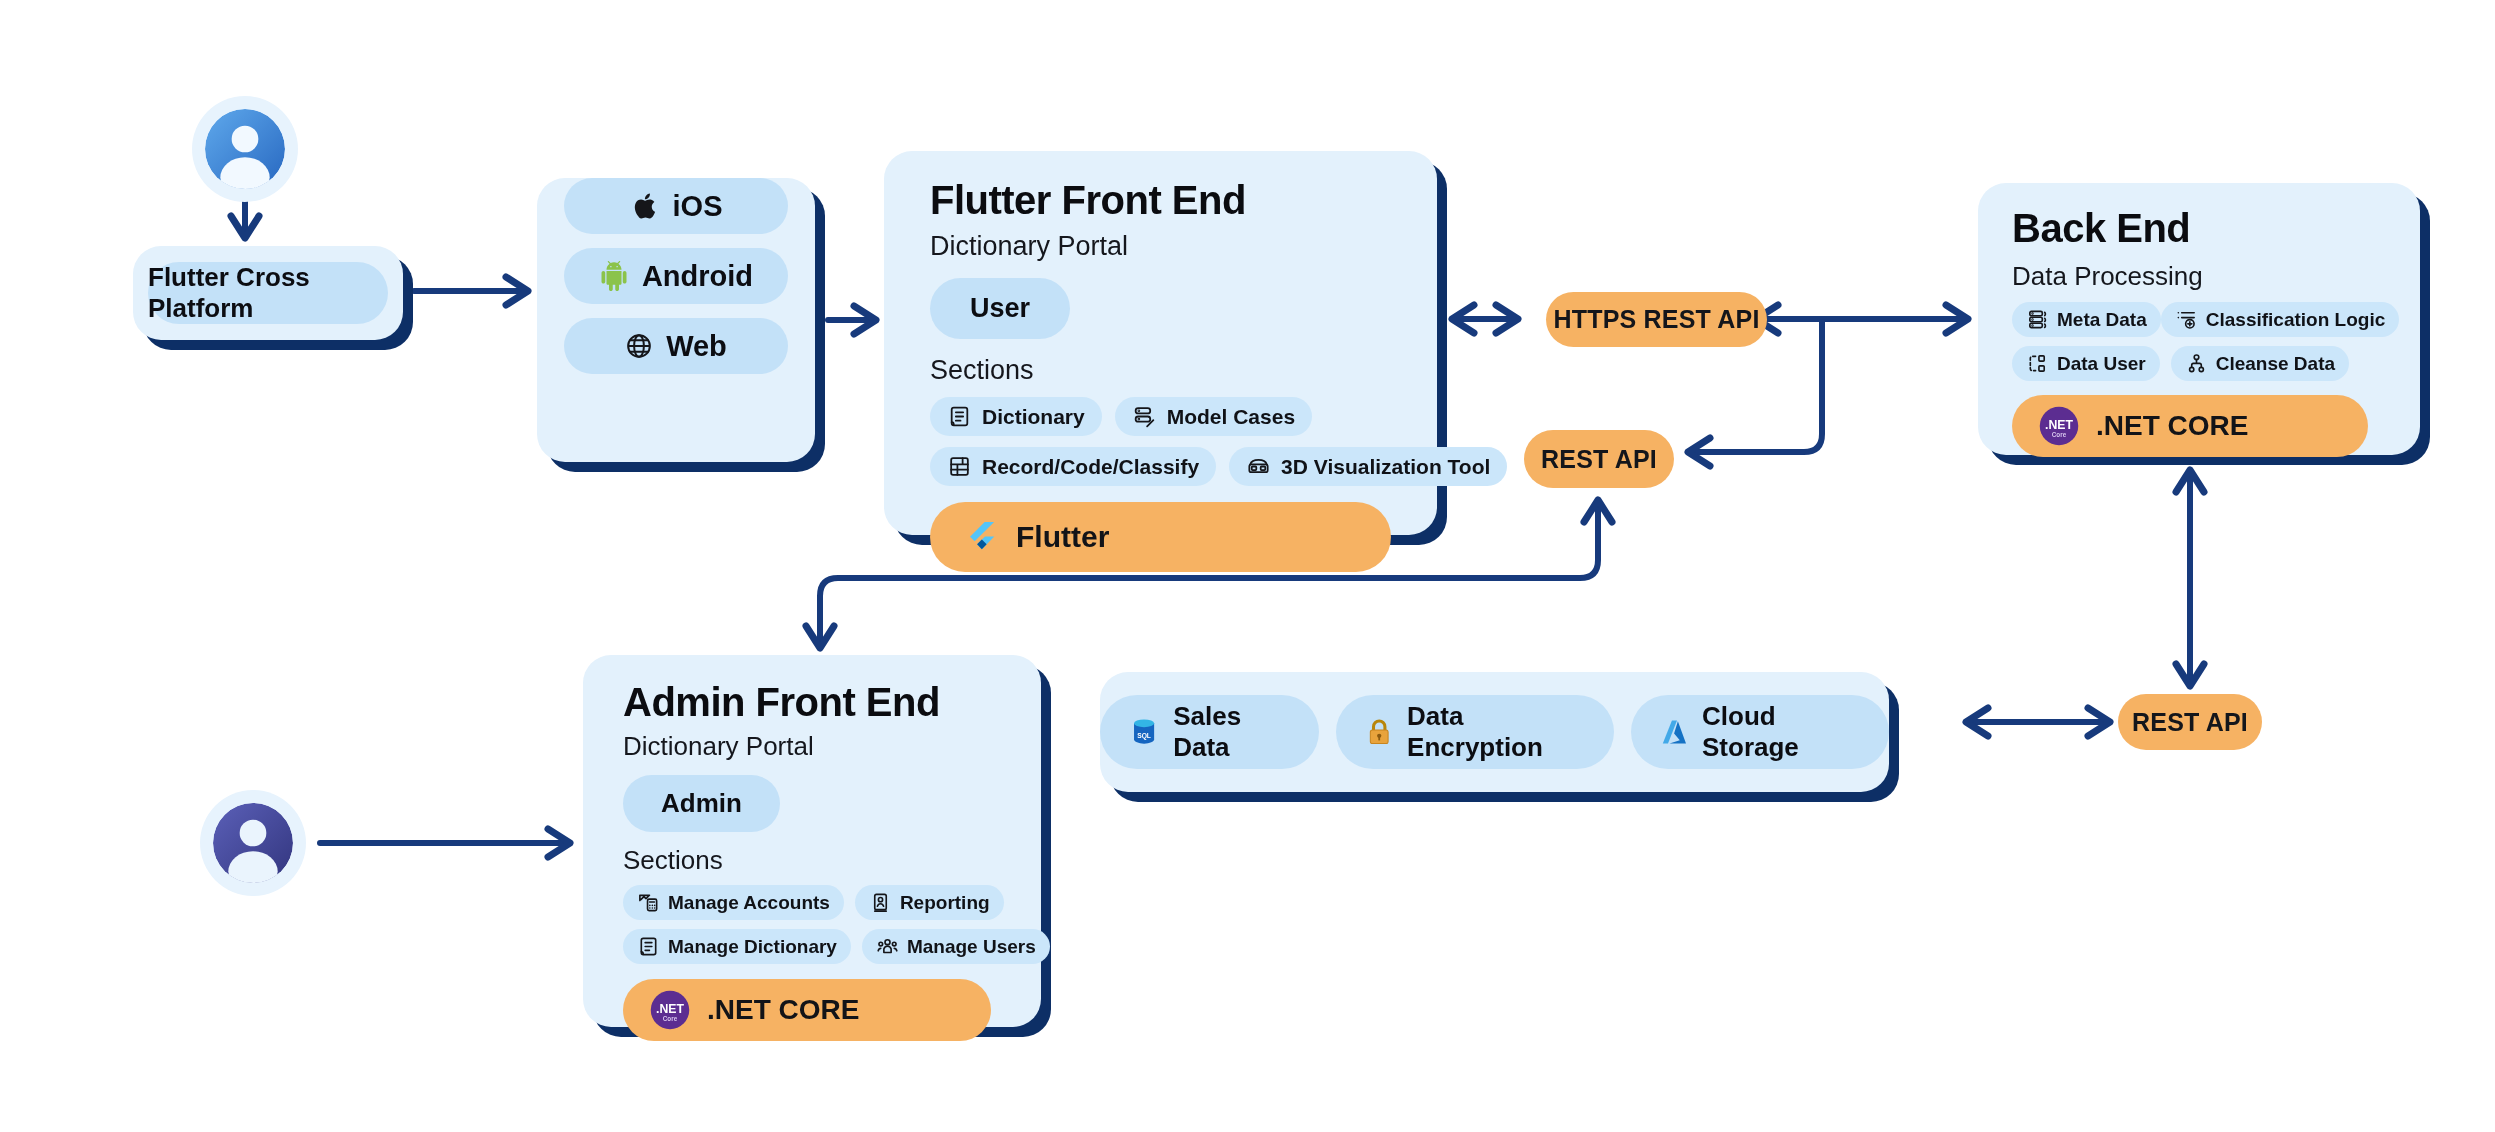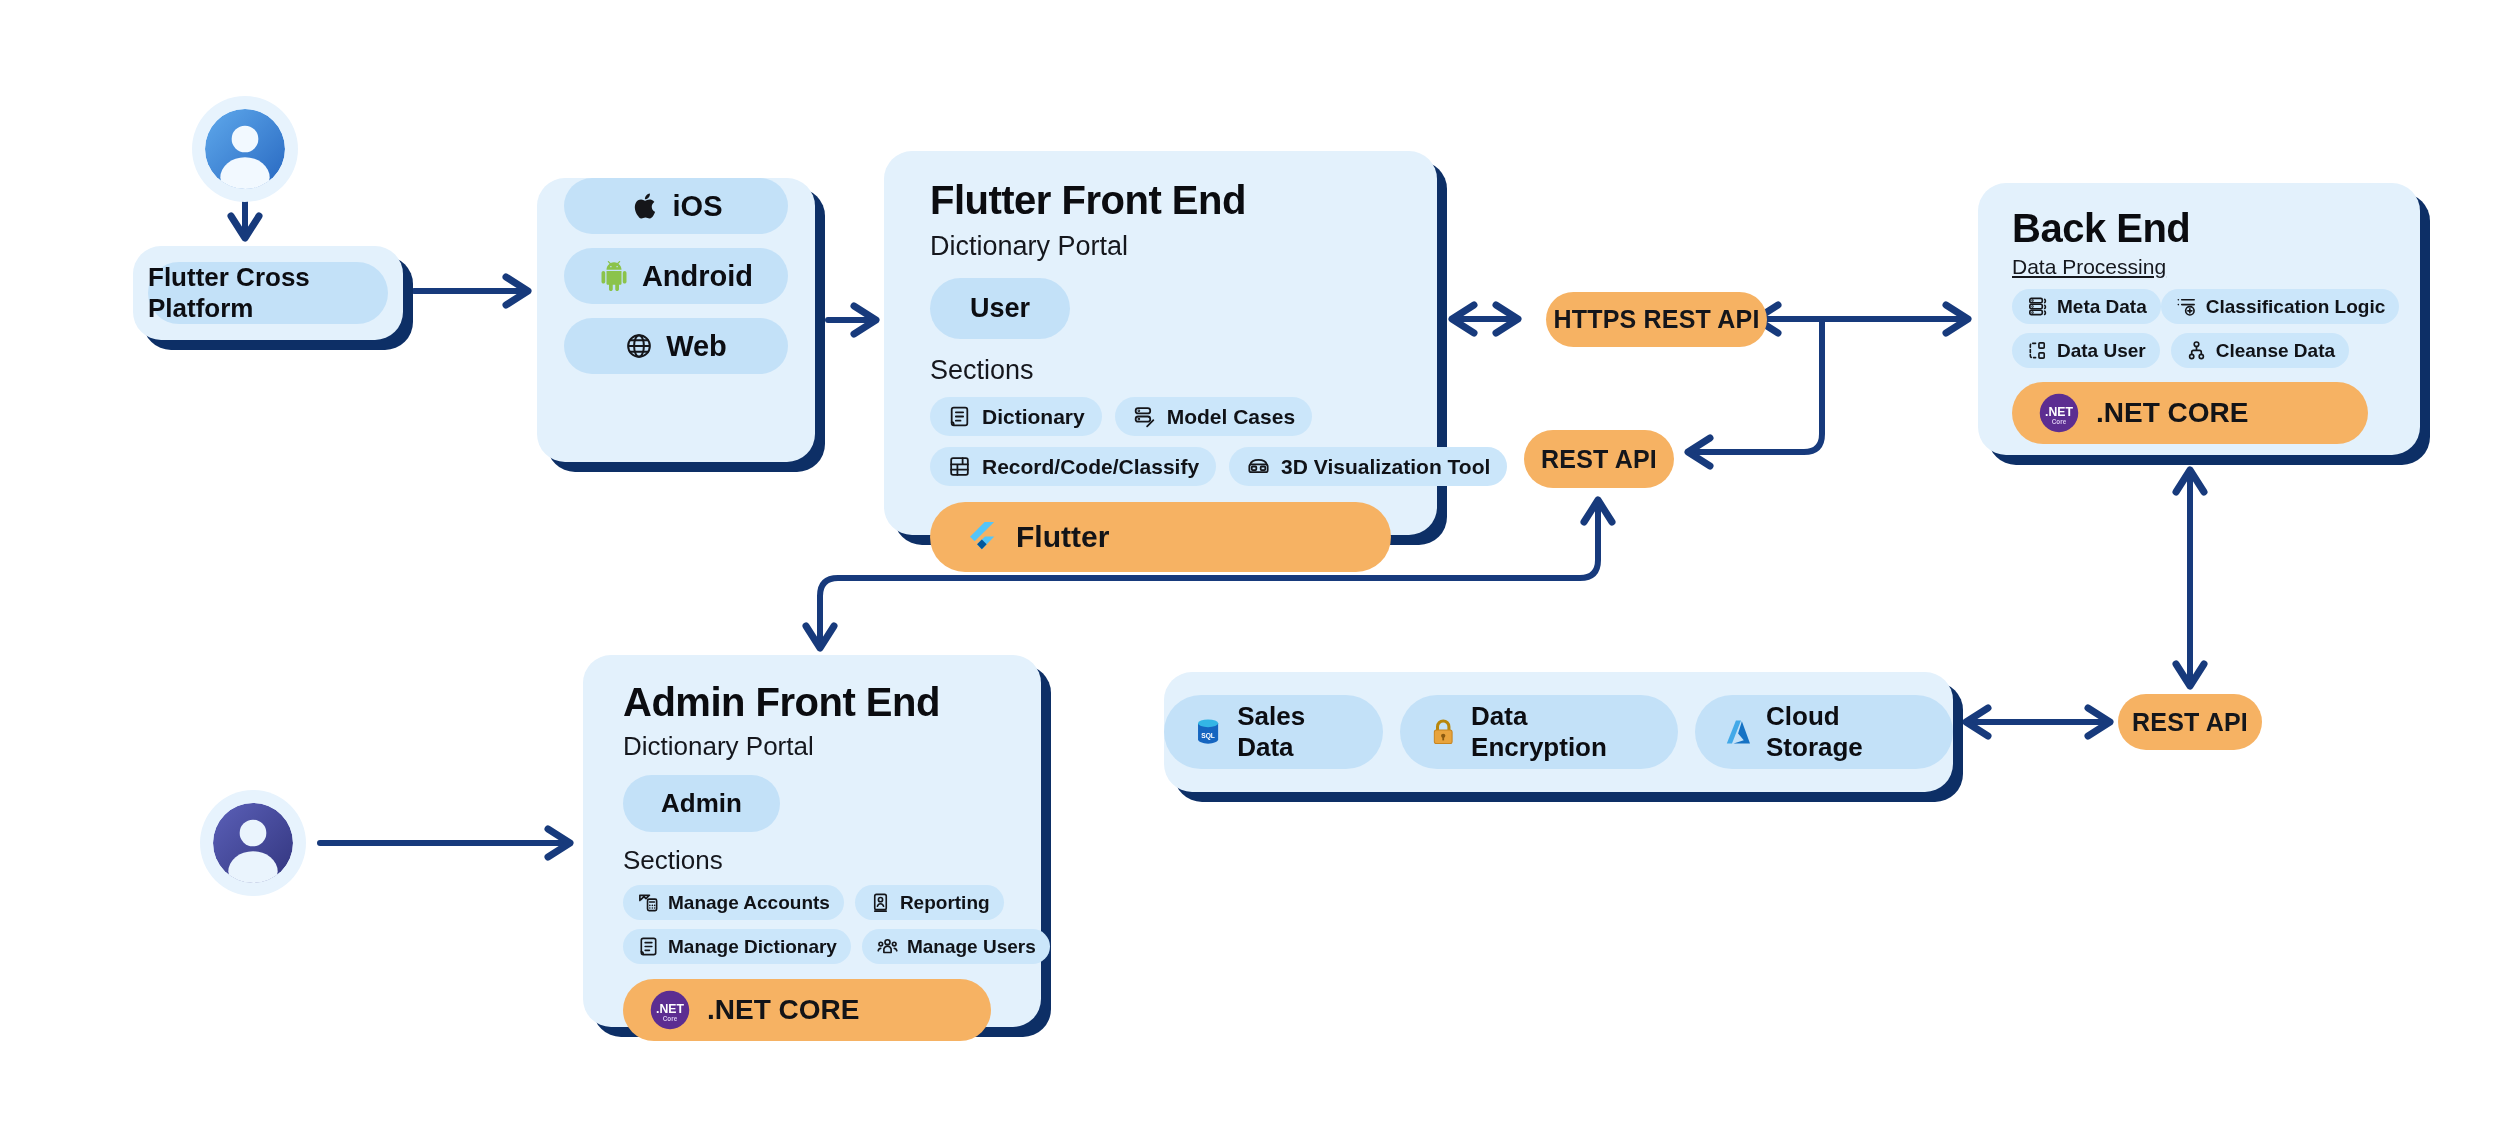--- a/index.html
+++ b/index.html
@@ -149,21 +149,21 @@
       <span>Flutter</span>
     </div>
   </div>
 
   <div class="badge" style="left:1546px;top:292px;width:221px;height:55px;">HTTPS REST API</div>
   <div class="badge" style="left:1524px;top:430px;width:150px;height:58px;">REST API</div>
   <div class="badge" style="left:2118px;top:694px;width:144px;height:56px;">REST API</div>
 
   <div class="panel" style="left:1978px;top:183px;width:442px;height:272px;padding:24px 34px;">
     <div class="panel-title">Back End</div>
-    <div class="panel-sub" style="font-size:21px;margin-top:6px;text-decoration:underline;">Data Processing</div>
+    <div class="panel-sub" style="font-size:26px;margin-top:12px;">Data Processing</div>
     <div class="chip-row" style="margin-top:10px;gap:0;">
       <span class="chip small">
         <svg class="ic" width="23" height="23" viewBox="0 0 24 24" fill="none" stroke="#15161a" stroke-width="1.7" stroke-linecap="round" stroke-linejoin="round">
           <rect x="4" y="3.5" width="13" height="4.6" rx="1.6"></rect>
             <rect x="4" y="9.7" width="13" height="4.6" rx="1.6"></rect>
             <rect x="4" y="15.9" width="13" height="4.6" rx="1.6"></rect>
           <path d="M19.5 4.5c1 1 1 2.6 0 3.4 M19.5 10.7c1 1 1 2.6 0 3.4 M19.5 16.9c1 1 1 2.6 0 3.4"></path>
           <circle cx="6.8" cy="5.8" r="0.4"></circle>
             <circle cx="6.8" cy="12" r="0.4"></circle>
             <circle cx="6.8" cy="18.2" r="0.4"></circle>
@@ -274,21 +274,21 @@
     <div class="tech-btn" style="margin-top:15px;height:62px;padding:0 26px;font-size:28px;width:calc(100% - 10px);">
       <svg class="ic" width="42" height="42" viewBox="0 0 24 24">
         <circle cx="12" cy="12" r="11" fill="#5C2D91"></circle>
         <text x="12" y="13.6" text-anchor="middle" font-family="Liberation Sans" font-size="7" font-weight="bold" fill="#ffffff">.NET</text>
         <text x="12" y="18.4" text-anchor="middle" font-family="Liberation Sans" font-size="3.6" fill="#d9c8ef">Core</text>
       </svg>
       <span>.NET CORE</span>
     </div>
   </div>
 
-  <div class="panel" style="left:1164px;top:672px;width:789px;height:120px;display:flex;align-items:center;justify-content:flex-end;gap:17px;">
+  <div class="panel" style="left:1100px;top:672px;width:789px;height:120px;display:flex;align-items:center;justify-content:flex-end;gap:17px;">
     <div class="pill" style="height:74px;padding:0 28px;font-size:26px;">
       <svg class="ic" width="36" height="36" viewBox="0 0 24 24">
         <path d="M4.5 5.5v12c0 1.9 3.4 3.2 7.5 3.2s7.5-1.3 7.5-3.2v-12z" fill="#1565C0"></path>
         <ellipse cx="12" cy="5.5" rx="7.5" ry="2.9" fill="#33B5E5"></ellipse>
         <text x="12" y="16.3" text-anchor="middle" font-family="Liberation Sans" font-size="5" font-weight="bold" fill="#ffffff">SQL</text>
       </svg>
       <span>Sales Data</span>
     </div>
     <div class="pill" style="height:74px;padding:0 28px;font-size:26px;">
       <svg class="ic" width="34" height="34" viewBox="0 0 24 24">

